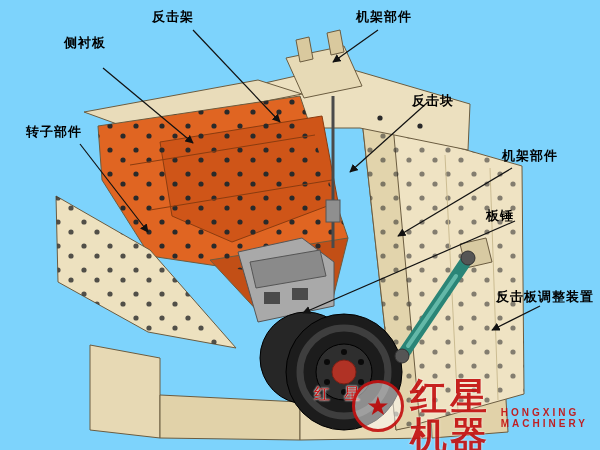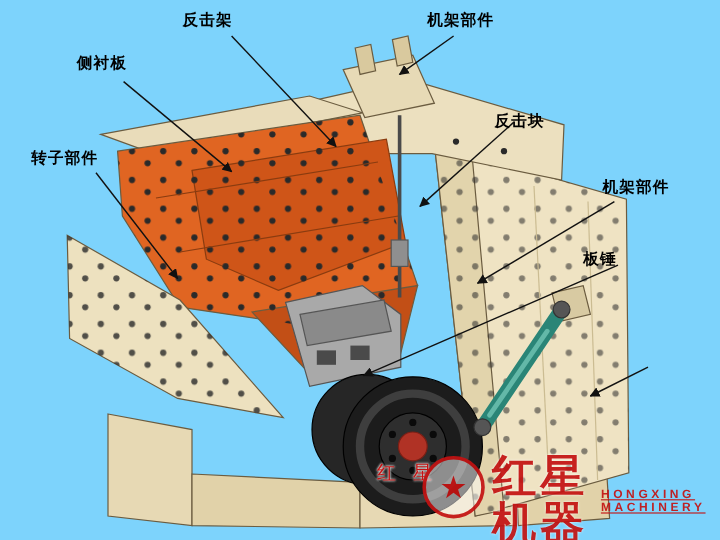--- a/index.html
+++ b/index.html
@@ -17,21 +17,21 @@
     opacity:.92;pointer-events:none;
   }
   .wm-logo{
     width:46px;height:46px;border-radius:50%;border:3px solid #c41212;color:#c41212;
     display:flex;align-items:center;justify-content:center;font-size:26px;flex:0 0 auto;
     background:rgba(255,255,255,.55);margin-top:2px;
   }
   .wm-text{margin-left:6px;display:flex;flex-direction:row;align-items:center;}
   .wm-cn{font-size:37px;font-weight:700;color:#c41212;letter-spacing:3px;line-height:1.05;
     text-shadow:0 0 2px #ffffff;}
-  .wm-en{font-size:10px;font-weight:700;color:#c41212;letter-spacing:3px;margin-top:2px;text-decoration:underline;}
+  .wm-en{font-size:10px;font-weight:700;color:#c41212;letter-spacing:3px;margin-top:2px;}
   .wm-small{
     position:absolute;left:314px;top:384px;font-size:16px;font-weight:400;color:#c41212;
     letter-spacing:14px;text-shadow:0 0 2px #fff, 0 0 2px #fff;
   }
 </style>
 </head>
 <body>
 
 <div class="stage">
 
@@ -132,25 +132,26 @@
       <line x1="428" y1="102" x2="350" y2="172" marker-end="url(#arr)"></line>
       <line x1="80" y1="144" x2="148" y2="232" marker-end="url(#arr)"></line>
       <line x1="512" y1="168" x2="398" y2="236" marker-end="url(#arr)"></line>
       <line x1="515" y1="221" x2="303" y2="313" marker-end="url(#arr)"></line>
       <line x1="540" y1="306" x2="492" y2="330" marker-end="url(#arr)"></line>
     </g>
   </svg>
 
   <div class="callout" style="left:152px;top:10px">反击架</div>
   <div class="callout" style="left:356px;top:10px">机架部件</div>
-  <div class="callout" style="left:64px;top:46px">侧衬板</div>
+  <div class="callout" style="left:64px;top:36px">侧衬板</div>
   <div class="callout" style="left:412px;top:94px">反击块</div>
   <div class="callout" style="left:26px;top:125px">转子部件</div>
   <div class="callout" style="left:502px;top:149px">机架部件</div>
   <div class="callout" style="left:486px;top:209px">板锤</div>
+  <div class="callout" style="left:496px;top:290px">反击板调整装置</div>
 
   <span class="wm-small">红星</span>
   <div class="watermark">
     <div class="wm-logo">★</div>
     <div class="wm-text">
       <div class="wm-cn">红星机器</div>
       <div class="wm-en">HONGXING MACHINERY</div>
     </div>
   </div>
 

